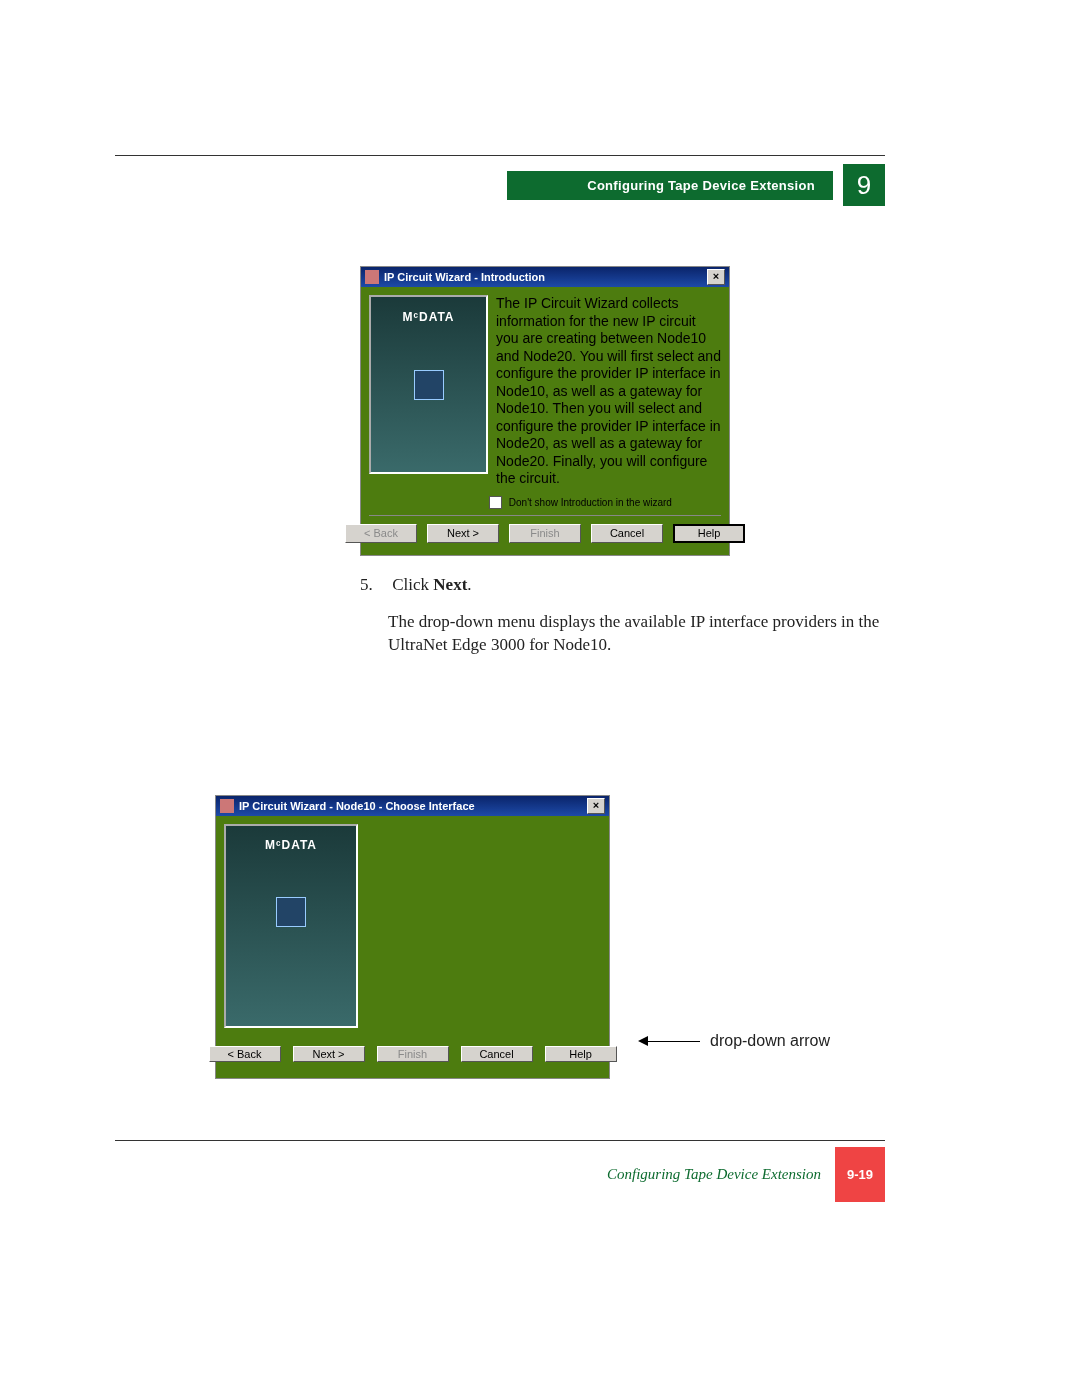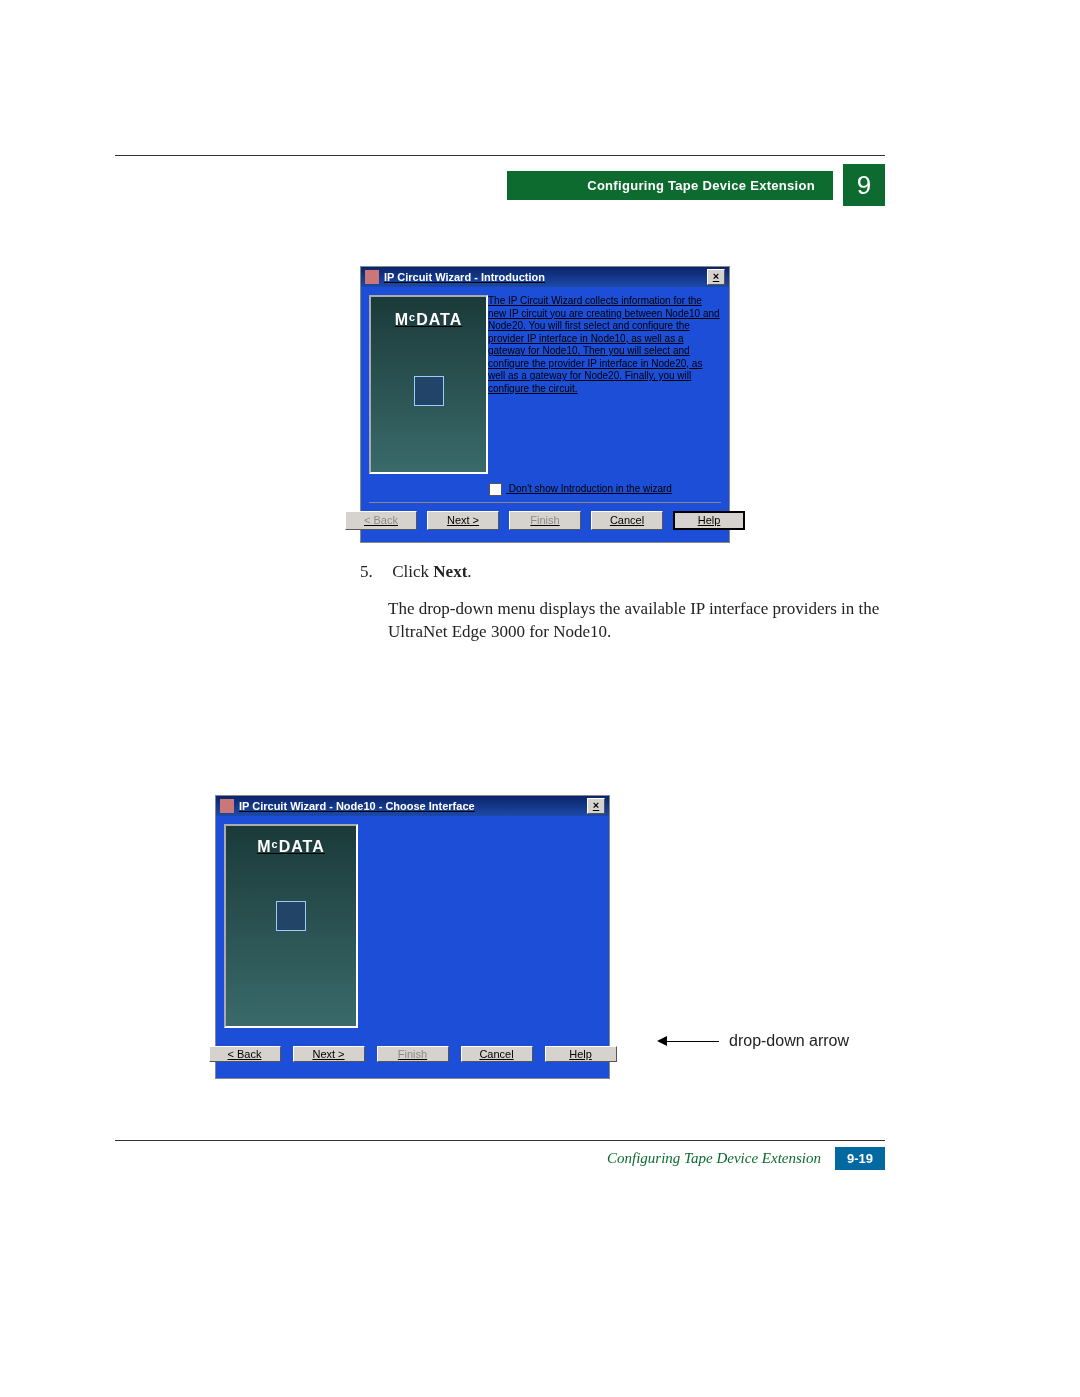--- a/index.html
+++ b/index.html
@@ -57,26 +57,25 @@
   }
   .step {
     margin-top: 14px;
   }
   .step .num { display:inline-block; width:28px; }
   .para { margin-top:14px; margin-left:28px; }
 
   
   .dlg {
     border: 1px solid #888;
-    background: #1d4ed8;
+    background: #4d7c0f;
     font-family: Tahoma, Arial, sans-serif;
     font-size: 11px;
     color: #000;
     box-sizing: border-box;
-    text-decoration: underline;
   }
   .dlg1 { width: 370px; margin: 0 0 18px 0; }
   .titlebar {
     background: linear-gradient(#0a246a,#1d4aa8);
     color: #fff;
     display:flex; align-items:center;
     padding: 2px 4px;
     font-size: 11px;
     font-weight: bold;
   }
@@ -95,50 +94,50 @@
   .dlg-flex { display:flex; }
   .side-pane {
     width:115px; height:175px;
     background: linear-gradient(#1b3a3a,#3a6a6a);
     border:2px inset #fff;
     color:#fff; text-align:center;
     position:relative;
   }
   .side-pane2 { height:200px; width:130px; }
   .side-pane .brand {
-    margin-top:12px; font-family:Arial; font-weight:bold; font-size:16px;
+    margin-top:12px; font-family:Arial; font-weight:bold; font-size:12px;
     letter-spacing:1px;
   }
   .side-pane .ico {
     width:28px;height:28px;border:1px solid #9cf;background:#246;
     margin:45px auto 0 auto;
   }
   .intro-text {
-    flex:1; margin-left:0; font-size:10px; line-height:1.25;
+    flex:1; margin-left:8px; font-size:14px; line-height:1.25;
   }
   .chk-row { margin-top:8px; font-size:10px; padding-left:120px;}
   .chk {
     display:inline-block;width:11px;height:11px;border:1px solid #555;background:#fff;margin-right:4px;vertical-align:middle;
   }
   .btnrow {
     border-top:1px solid #888; margin-top:6px; padding:8px 4px 4px 4px;
     display:flex; justify-content:center; gap:10px;
   }
   .btn {
     min-width:58px; padding:1px 6px; background:#d6d3ce;
     border:1px solid #fff; border-right-color:#555;border-bottom-color:#555;
     font-size:11px; text-align:center;
   }
   .btn.disabled { color:#8a8a8a; }
   .btn.default { border:2px solid #000; padding:0 5px; }
 
   
   .dlg2row {
     position:absolute; left:215px; top:795px;
-    display:flex; align-items:center;gap:19px;
+    display:flex; align-items:center;
   }
   .dlg2 { width:395px; }
   .cfg-head { font-weight:bold; font-size:11px; margin-bottom:6px;}
   .cfg-sub { font-size:10px; }
   .rightcol { flex:1; margin-left:10px; }
   .select {
     margin-top:110px;
     display:flex; width:215px;
   }
   .select-field {
@@ -175,23 +174,23 @@
   .footrule { border-top:1px solid #333; }
   .foot-flex {
     display:flex; justify-content:flex-end; align-items:center;
     margin-top:6px;
   }
   .foot-title {
     font-style:italic; font-family:Georgia,serif;
     color:#0d6b2f; font-size:15px; margin-right:14px;
   }
   .foot-num {
-    background:#0369a1; color:#fff;
+    background:#ef4444; color:#fff;
     font-family:Arial; font-size:13px; font-weight:bold;
-    padding:4px 12px;
+    padding:20px 12px;
   }
 </style>
 </head>
 <body>
 
 <div class="page">
   <div class="rule"></div>
   <div class="header-band">
     <div class="header-green">Configuring Tape Device Extension</div>
     <div class="chap-badge">9</div>

